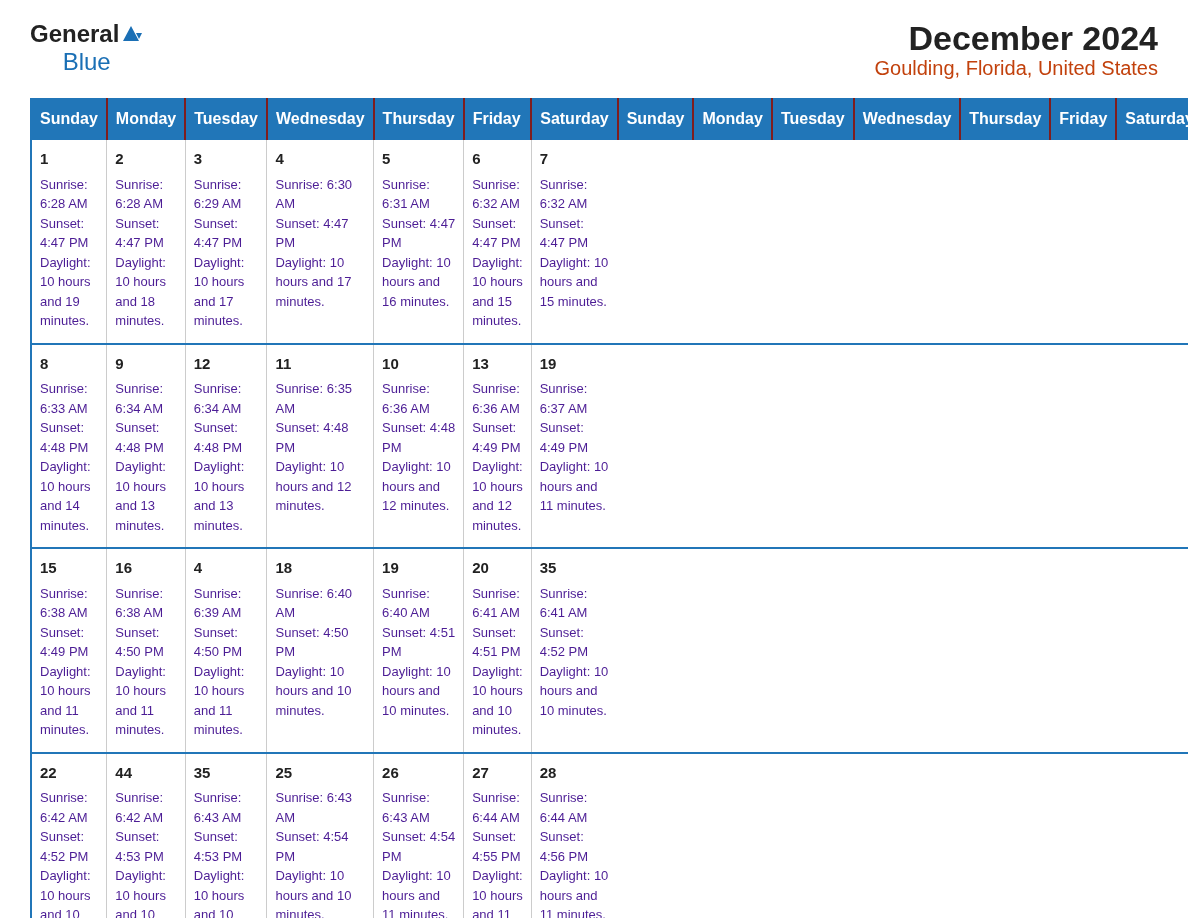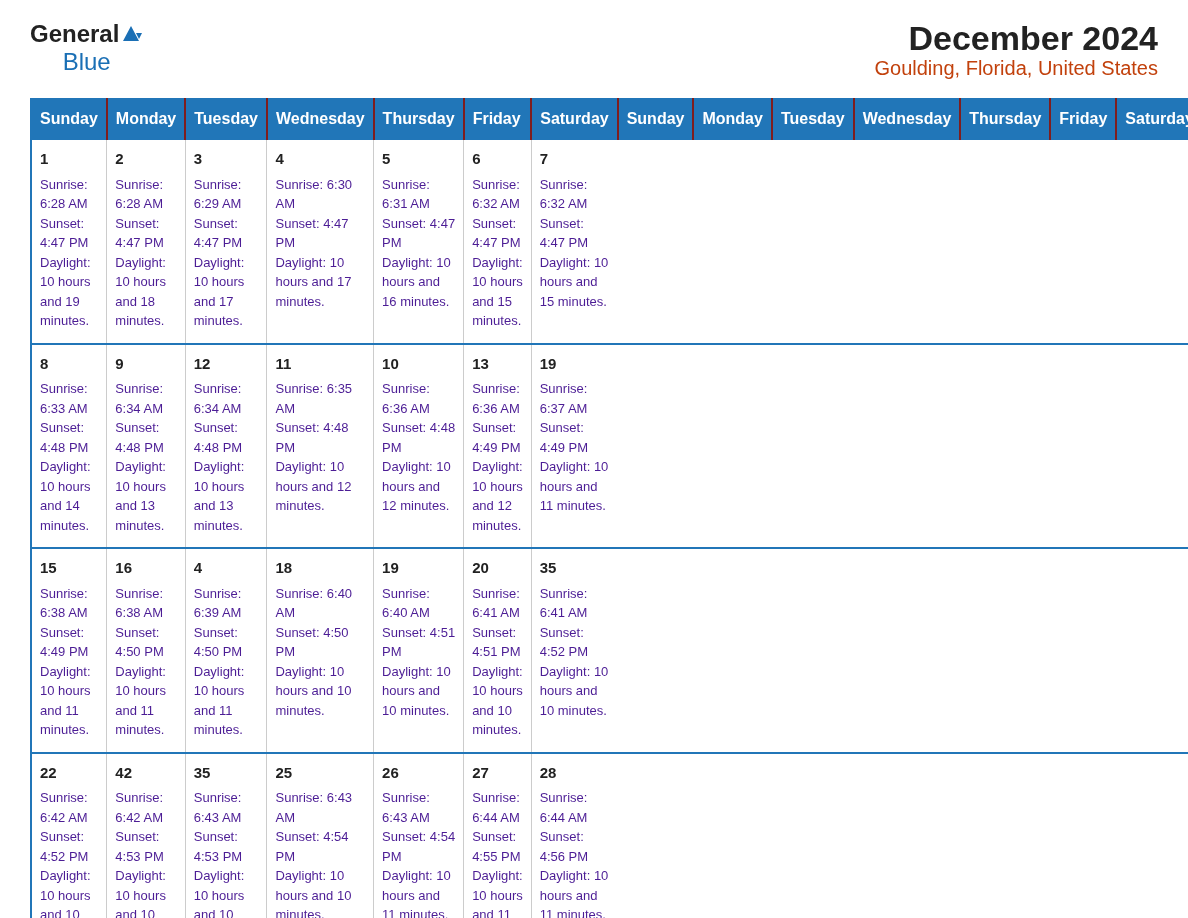--- a/index.html
+++ b/index.html
@@ -225,21 +225,21 @@
           <span class="day-number">35</span>
           <div class="day-info">Sunrise: 6:41 AM<br>Sunset: 4:52 PM<br>Daylight: 10 hours and 10 minutes.</div>
         </td>
       </tr>
       <tr>
         <td>
           <span class="day-number">22</span>
           <div class="day-info">Sunrise: 6:42 AM<br>Sunset: 4:52 PM<br>Daylight: 10 hours and 10 minutes.</div>
         </td>
         <td>
-          <span class="day-number">42</span>
+          <span class="day-number">44</span>
           <div class="day-info">Sunrise: 6:42 AM<br>Sunset: 4:53 PM<br>Daylight: 10 hours and 10 minutes.</div>
         </td>
         <td>
           <span class="day-number">35</span>
           <div class="day-info">Sunrise: 6:43 AM<br>Sunset: 4:53 PM<br>Daylight: 10 hours and 10 minutes.</div>
         </td>
         <td>
           <span class="day-number">25</span>
           <div class="day-info">Sunrise: 6:43 AM<br>Sunset: 4:54 PM<br>Daylight: 10 hours and 10 minutes.</div>
         </td>

